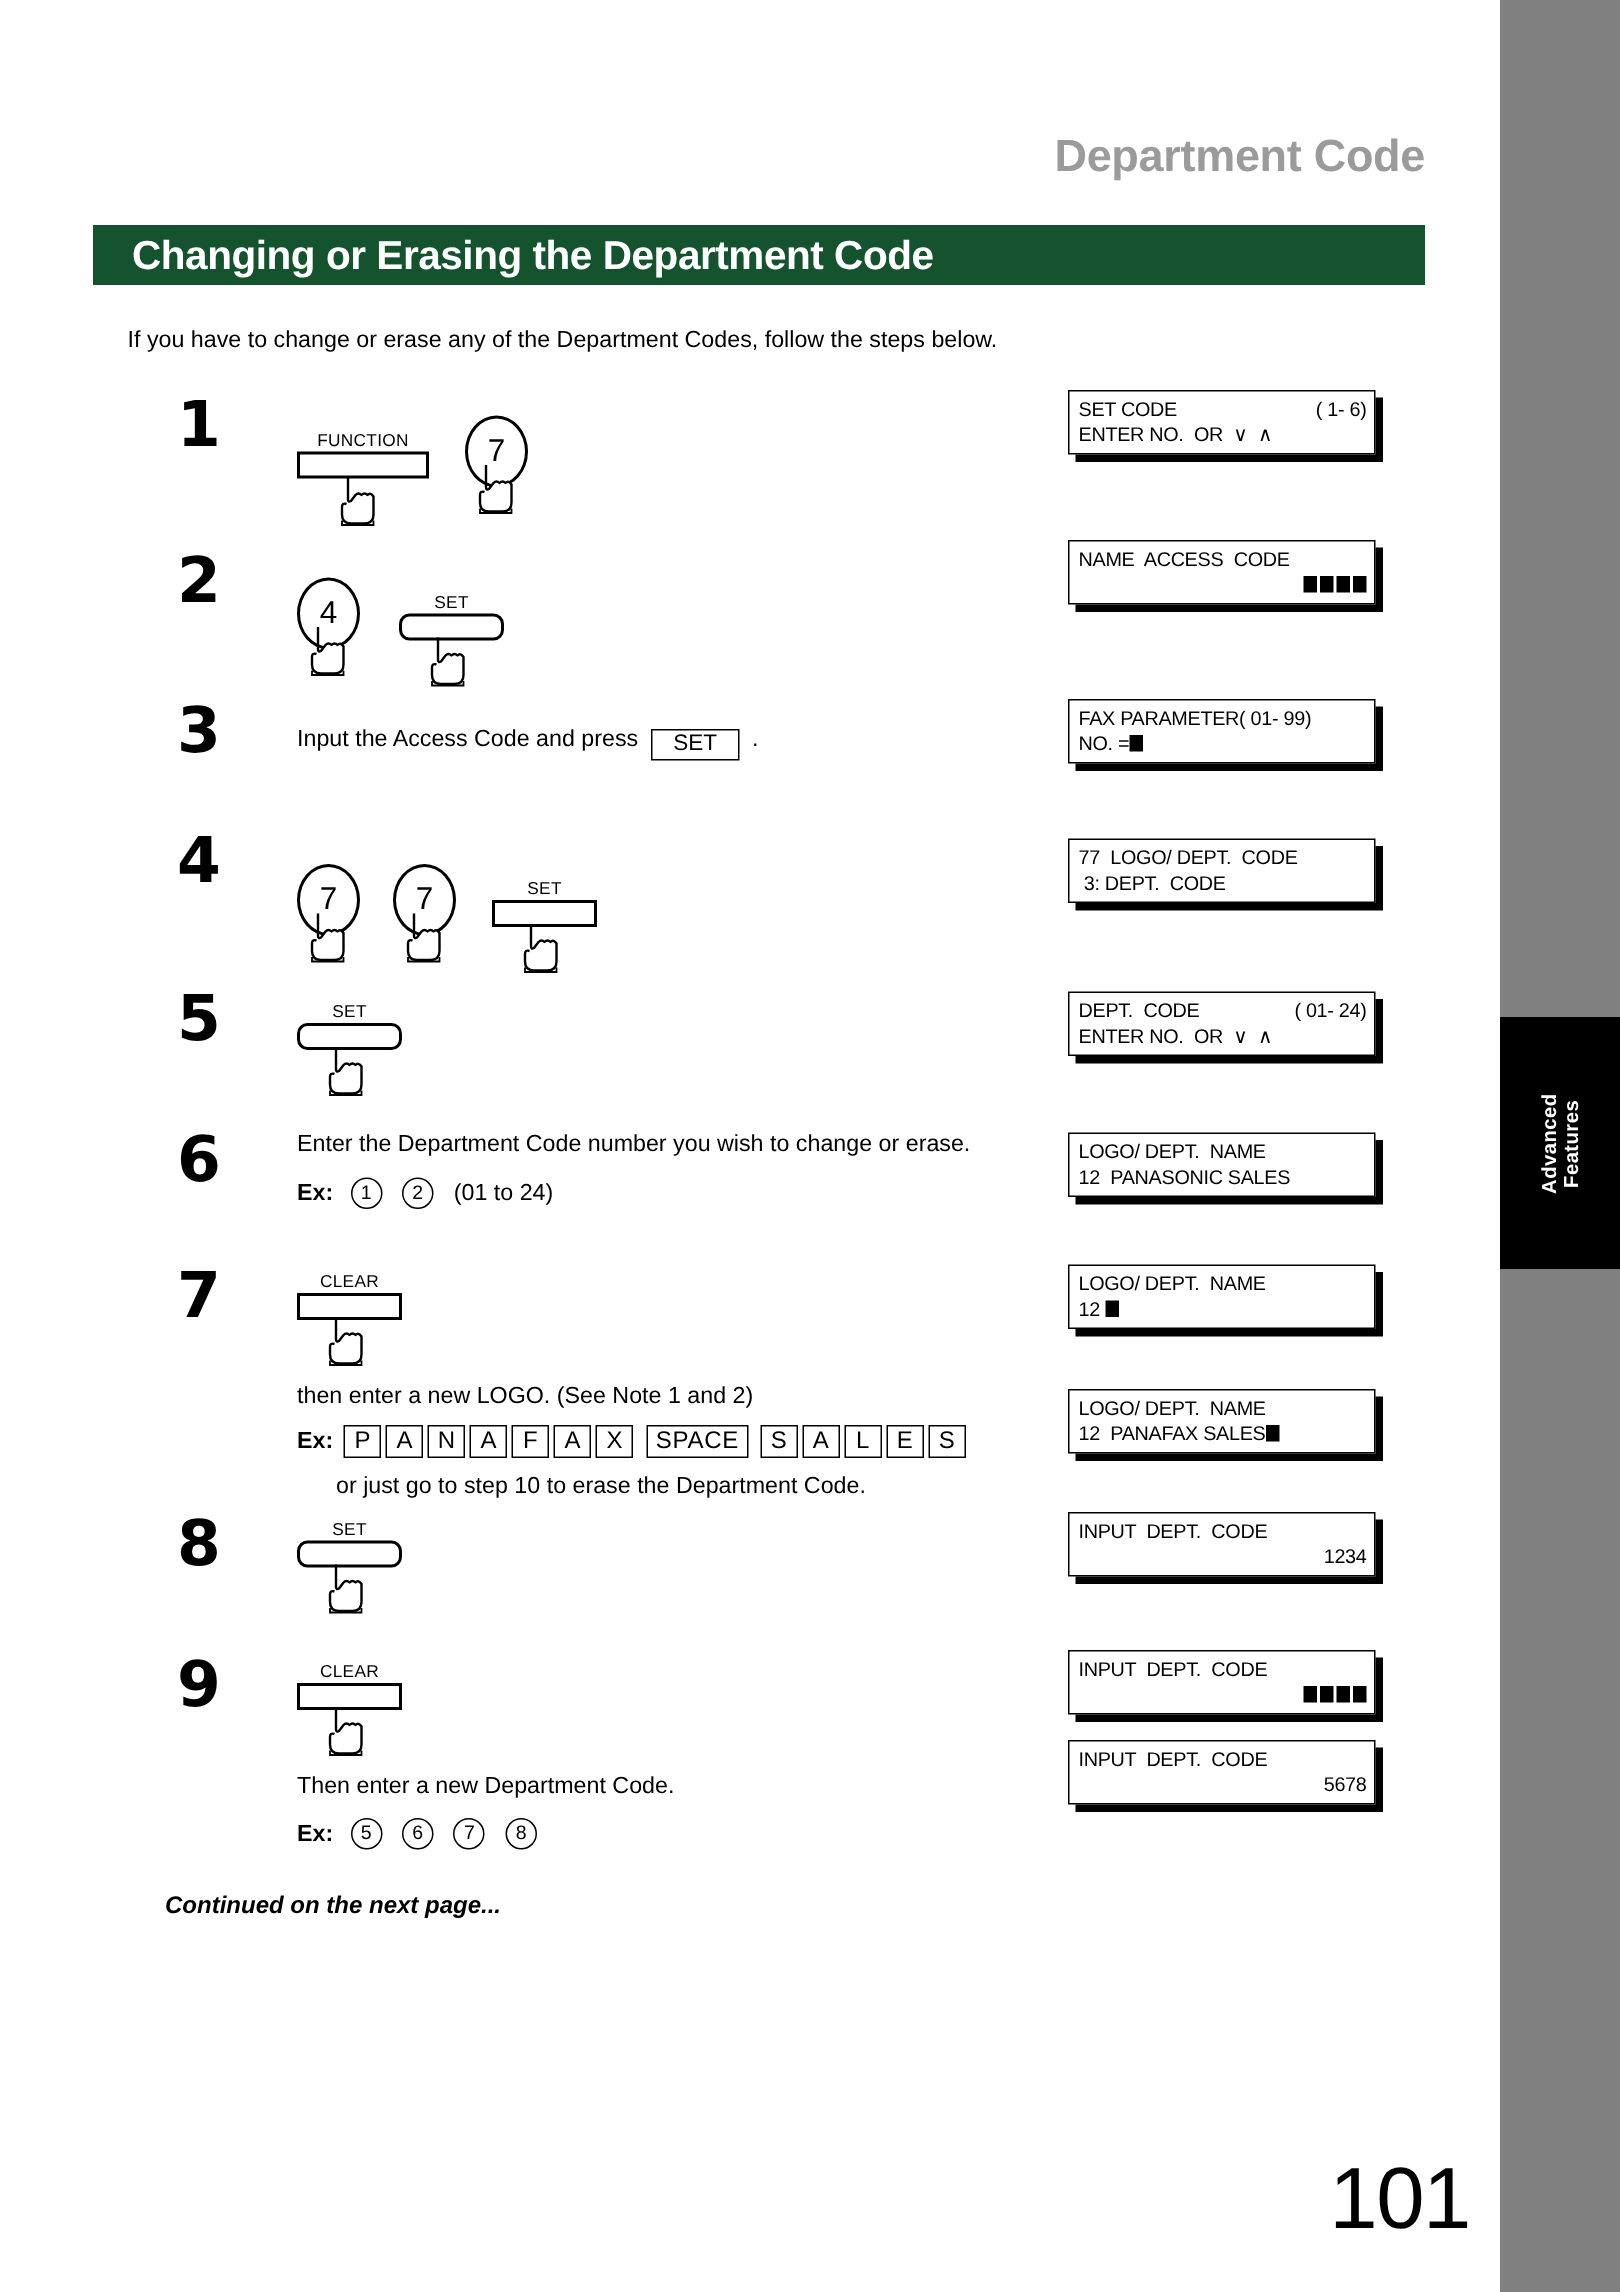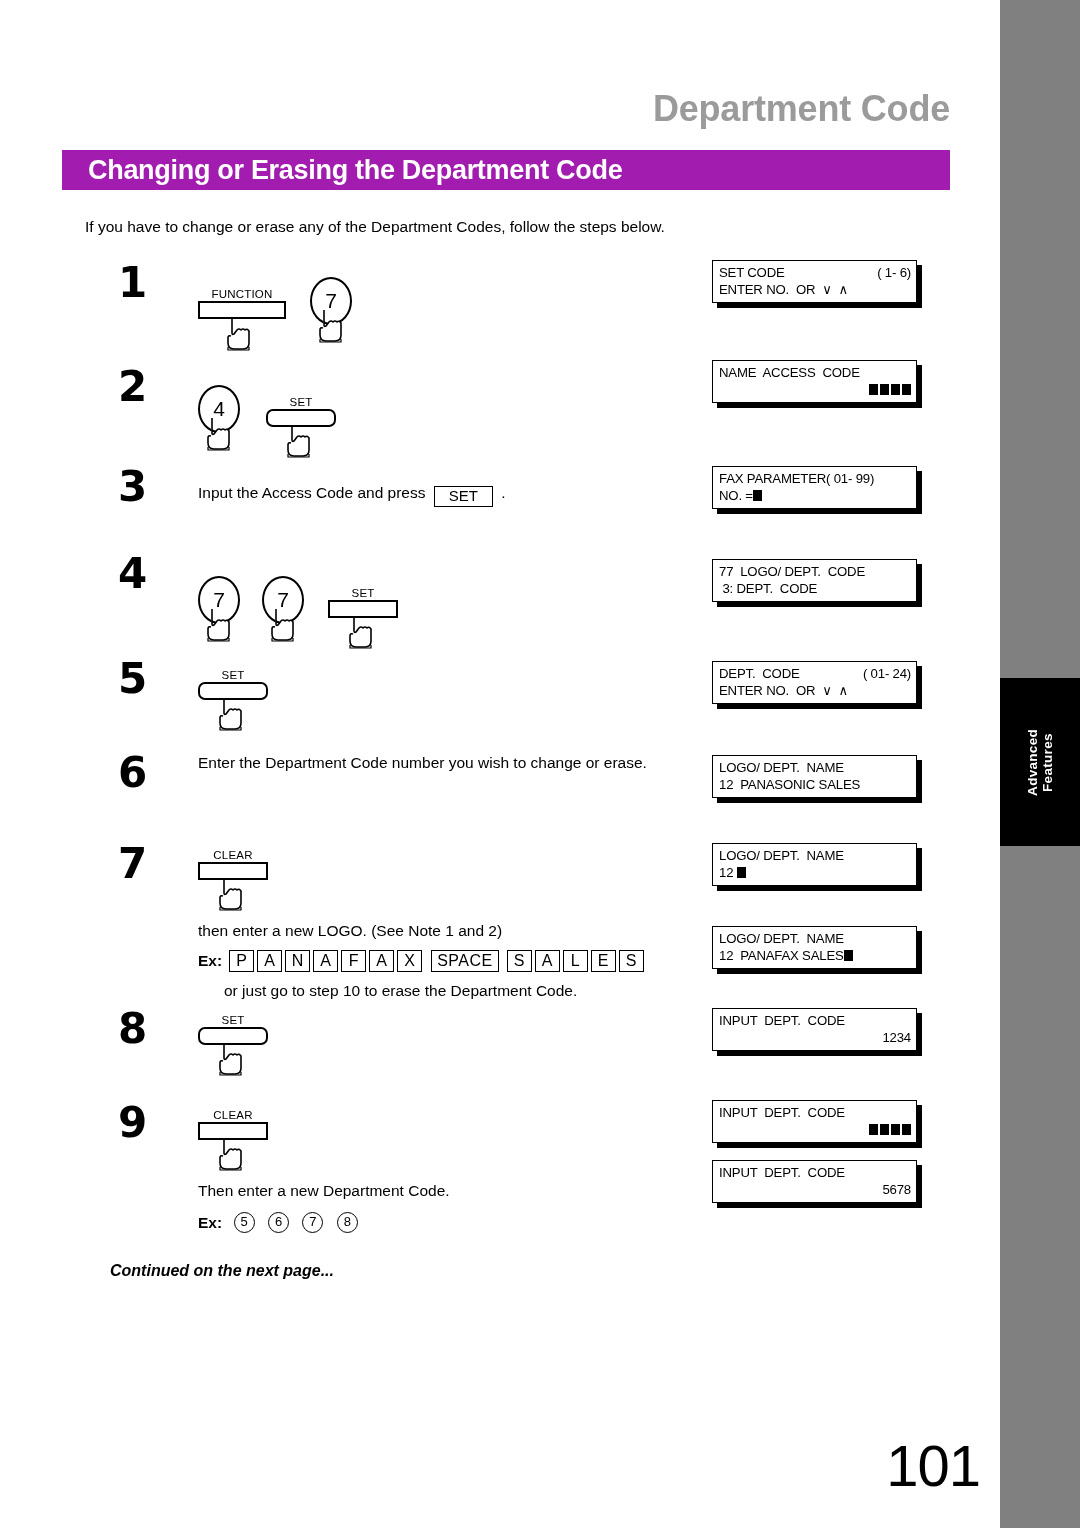--- a/index.html
+++ b/index.html
@@ -25,26 +25,26 @@
     text-orientation:mixed;
     transform:rotate(180deg);
     letter-spacing:0.3px;
     white-space:nowrap;
     text-align:center;
   }
   
   #page-header{
     position:absolute;left:62px;top:88px;width:888px;
     text-align:right;
-    color:#9b9b9b;font-weight:bold;font-size:36px;
+    color:#9b9b9b;font-weight:bold;font-size:30px;
     letter-spacing:-0.2px;
   }
   #section-banner{
     position:absolute;left:62px;top:150px;width:888px;height:40px;
-    background:#a21caf;
+    background:#14532d;
     display:flex;align-items:center;
   }
   #section-banner .btext{
     color:#ffffff;font-weight:bold;font-size:27px;
     margin-left:26px;letter-spacing:-0.3px;
   }
   #intro-text{
     position:absolute;left:85px;top:218px;width:760px;
     font-size:15.5px;color:#000;
   }
@@ -262,20 +262,26 @@
             <path d="M8 1 L8 16 Q8 18 10 17 L13 13 Q15 11 17 13 Q19 11 21 13 Q23 11 25 14 L25 26 Q25 32 19 32 L10 32 Q4 32 4 26 L4 21 Q4 18 7 19" fill="#fff" stroke="#000" stroke-width="1.6" stroke-linejoin="round"></path>
             <path d="M4 30 L4 33 L25 33 L25 30" fill="none" stroke="#000" stroke-width="1.2"></path>
           </svg>
       </span>
     </div>
   </div>
 </div>
 
 <div class="step-body" style="top:752px;width:492px">
   <div class="step-text">Enter the Department Code number you wish to change or erase.</div>
+  <div style="margin-top:12px">
+    <span class="exlabel">Ex:</span>
+    <span class="cd">1</span>
+    <span class="cd">2</span>
+    <span class="step-text" style="vertical-align:middle">(01 to 24)</span>
+  </div>
 </div>
 
 <div class="step-body" style="top:845px">
   <div class="keyrow">
     <div class="keywrap">
       <div class="btn-key">
         <span class="blabel">CLEAR</span>
         <div class="bbox sq" style="width:70px"></div>
       </div>
       <span class="hand" style="left:18px;top:32px">

